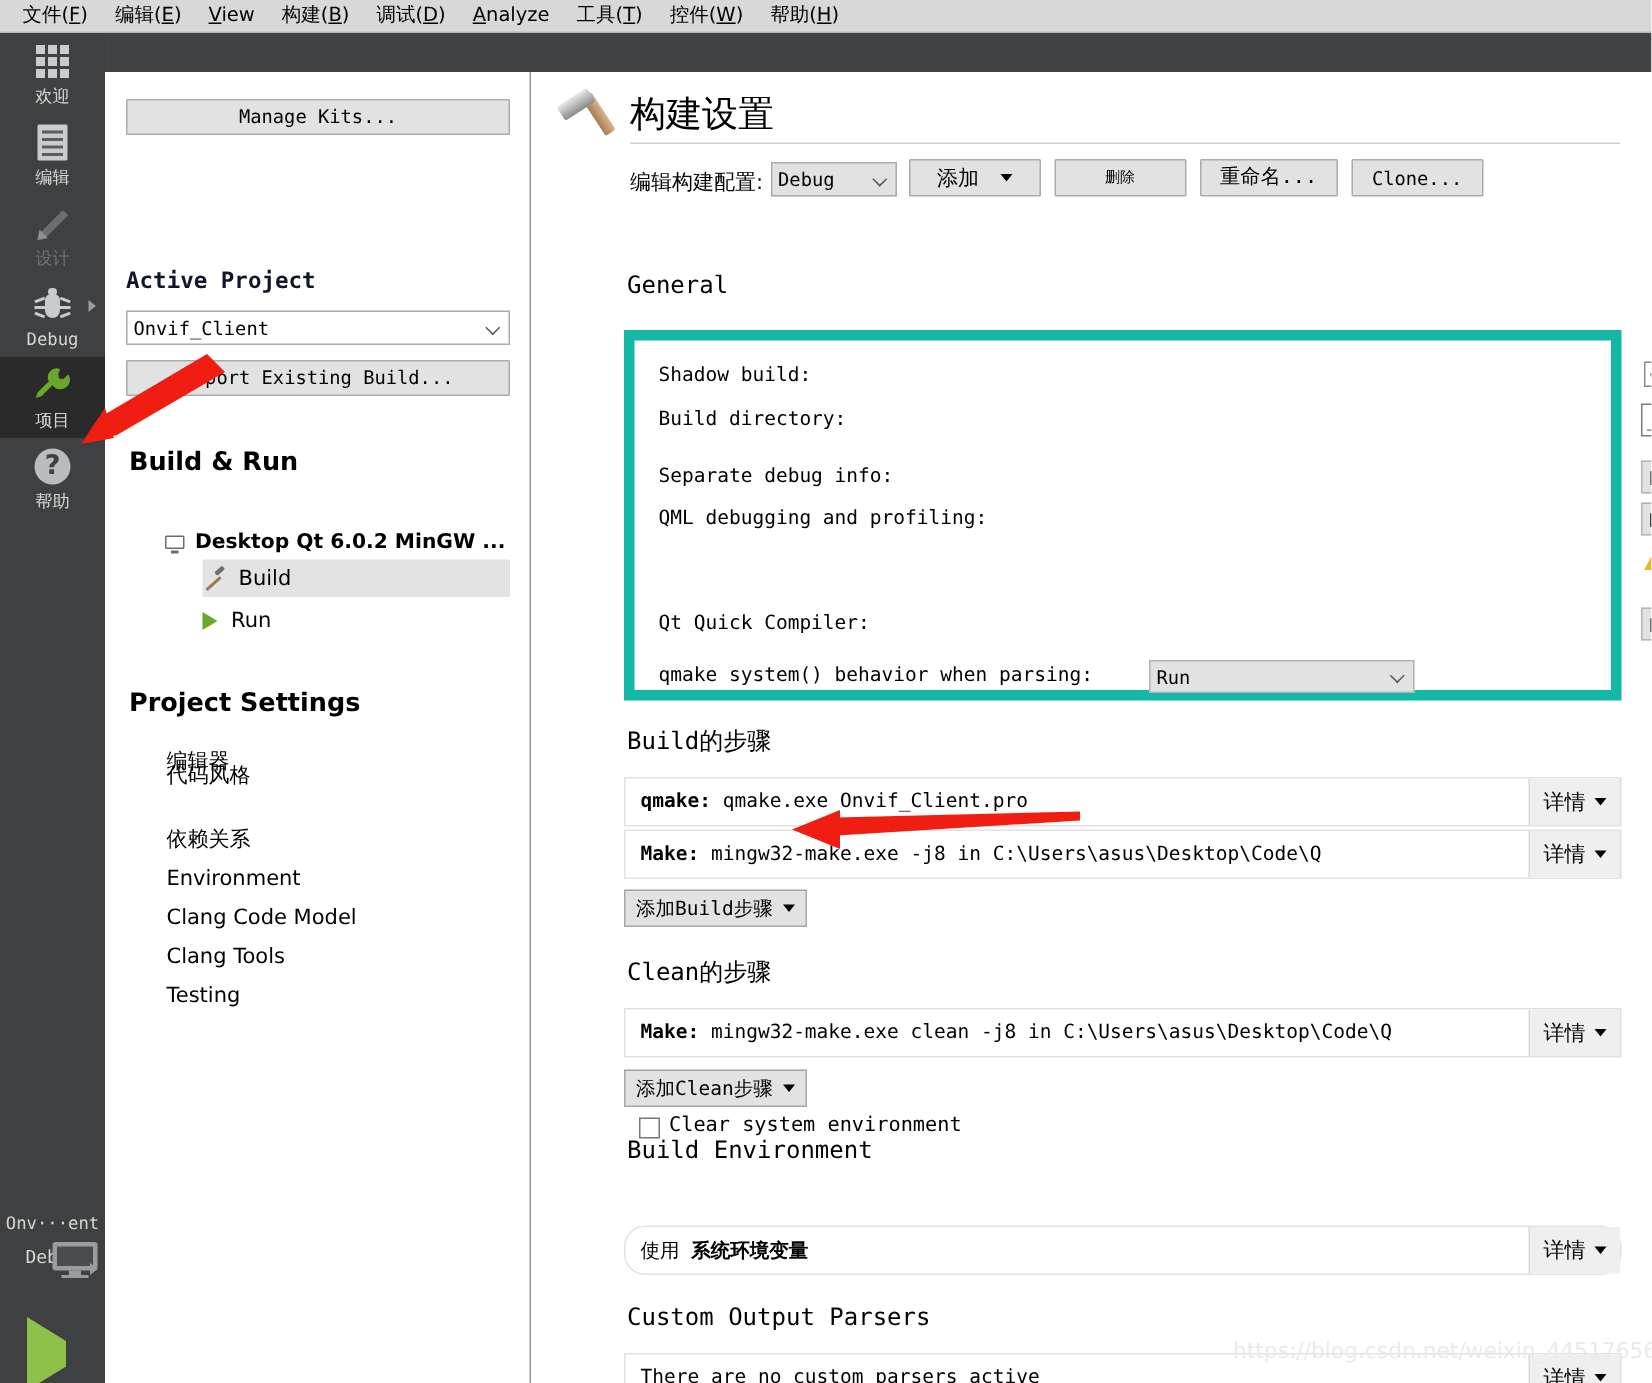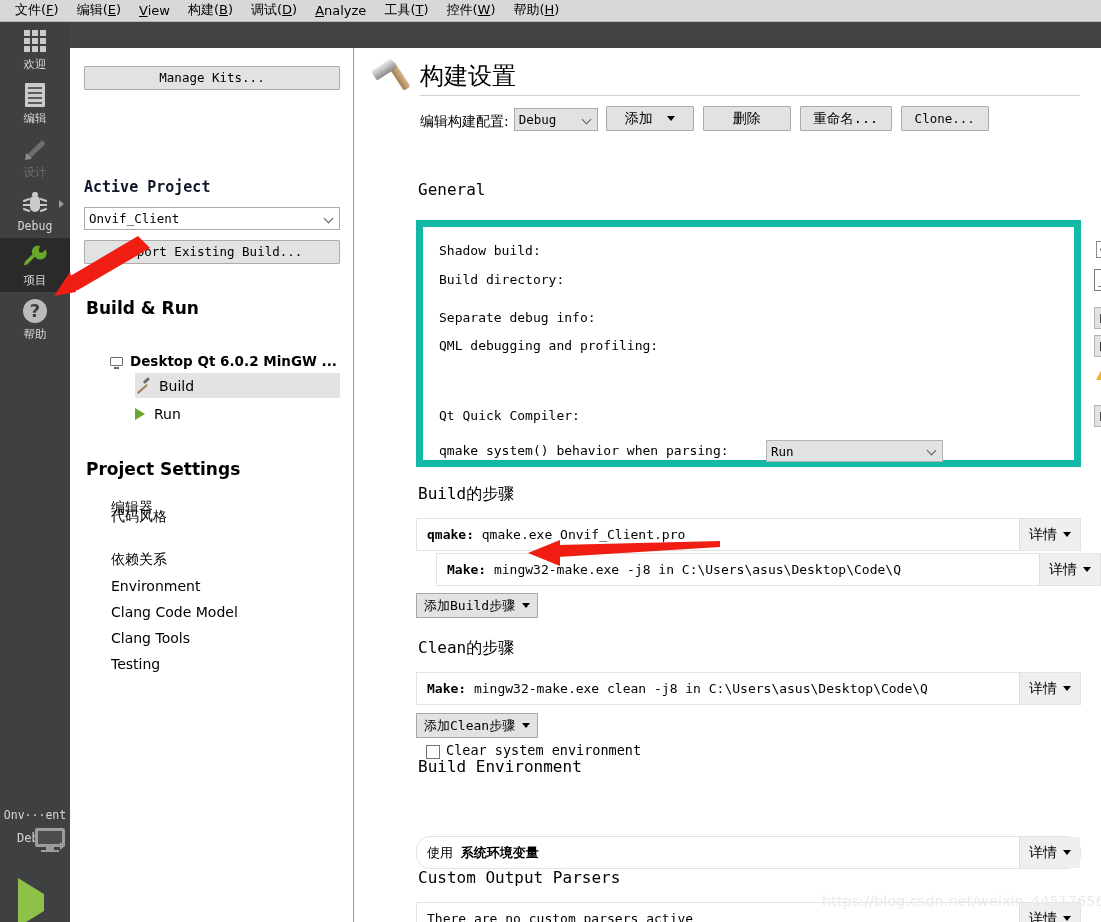--- a/index.html
+++ b/index.html
@@ -280,21 +280,21 @@
     width:88px; height:25px; margin-right:9px;
     display:flex; align-items:center; justify-content:center; gap:14px;
   }
   #btn-add .t { font-family:"DejaVu Sans", sans-serif; font-size:14px; }
   .caret-dn {
     width:0;height:0;
     border-left:4.5px solid transparent; border-right:4.5px solid transparent;
     border-top:5px solid #000;
   }
   #btn-remove { width:88px; height:25px; line-height:23px; margin-right:9px;
-    font-family:"DejaVu Sans", sans-serif; font-size:14px;}
+    font-family:"DejaVu Sans", sans-serif; font-size:10px;}
   #btn-rename { width:92px; height:25px; line-height:23px; margin-right:9px; font-size:13.5px;}
   #btn-clone  { width:88px; height:25px; line-height:23px; }
 
   .sec-title {
     position:absolute;
     font-family:"DejaVu Sans Mono", monospace; font-size:16px; color:#000;
   }
 
   #general-box {
     position:absolute; left:62px; top:172px; width:665px; height:247px;
@@ -610,21 +610,21 @@
   <div class="step-row" style="left:62px; top:470px; width:665px;">
     <div class="steptext">
       <b>qmake:</b><span> qmake.exe Onvif_Client.pro</span>
     </div>
     <div class="detail-btn">
       <span class="t">详情</span>
       <span class="caret"></span>
     </div>
   </div>
 
-  <div class="step-row" style="left:62px; top:505px; width:665px;margin-left:20px;">
+  <div class="step-row" style="left:62px; top:505px; width:665px;">
     <div class="steptext">
       <b>Make:</b><span> mingw32-make.exe -j8 in C:\Users\asus\Desktop\Code\Q</span>
     </div>
     <div class="detail-btn">
       <span class="t">详情</span>
       <span class="caret"></span>
     </div>
   </div>
 
   <div class="addstep-btn" style="left:62px; top:545px;">
@@ -644,21 +644,21 @@
     </div>
   </div>
 
   <div class="addstep-btn" style="left:62px; top:665px;">
     <span class="t">添加Clean步骤</span>
     <span class="caret"></span>
   </div>
 
   <div class="sec-title" style="left:64px; top:709px;">Build Environment</div>
 
-  <div class="step-row" style="left:62px; top:788px; width:665px;border-radius:14px;">
+  <div class="step-row" style="left:62px; top:769px; width:665px;border-radius:14px;">
     <div class="steptext">
       <span>使用</span>
       <b>系统环境变量</b>
     </div>
     <div class="detail-btn">
       <span class="t">详情</span>
       <span class="caret"></span>
     </div>
   </div>
 

